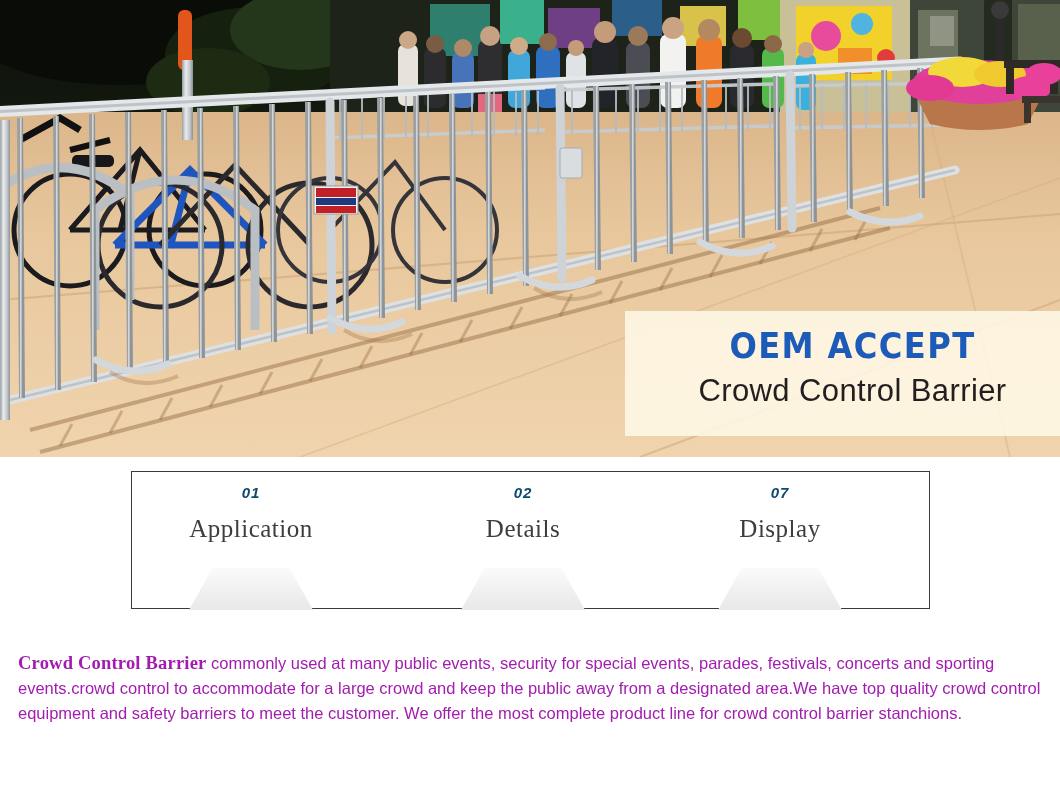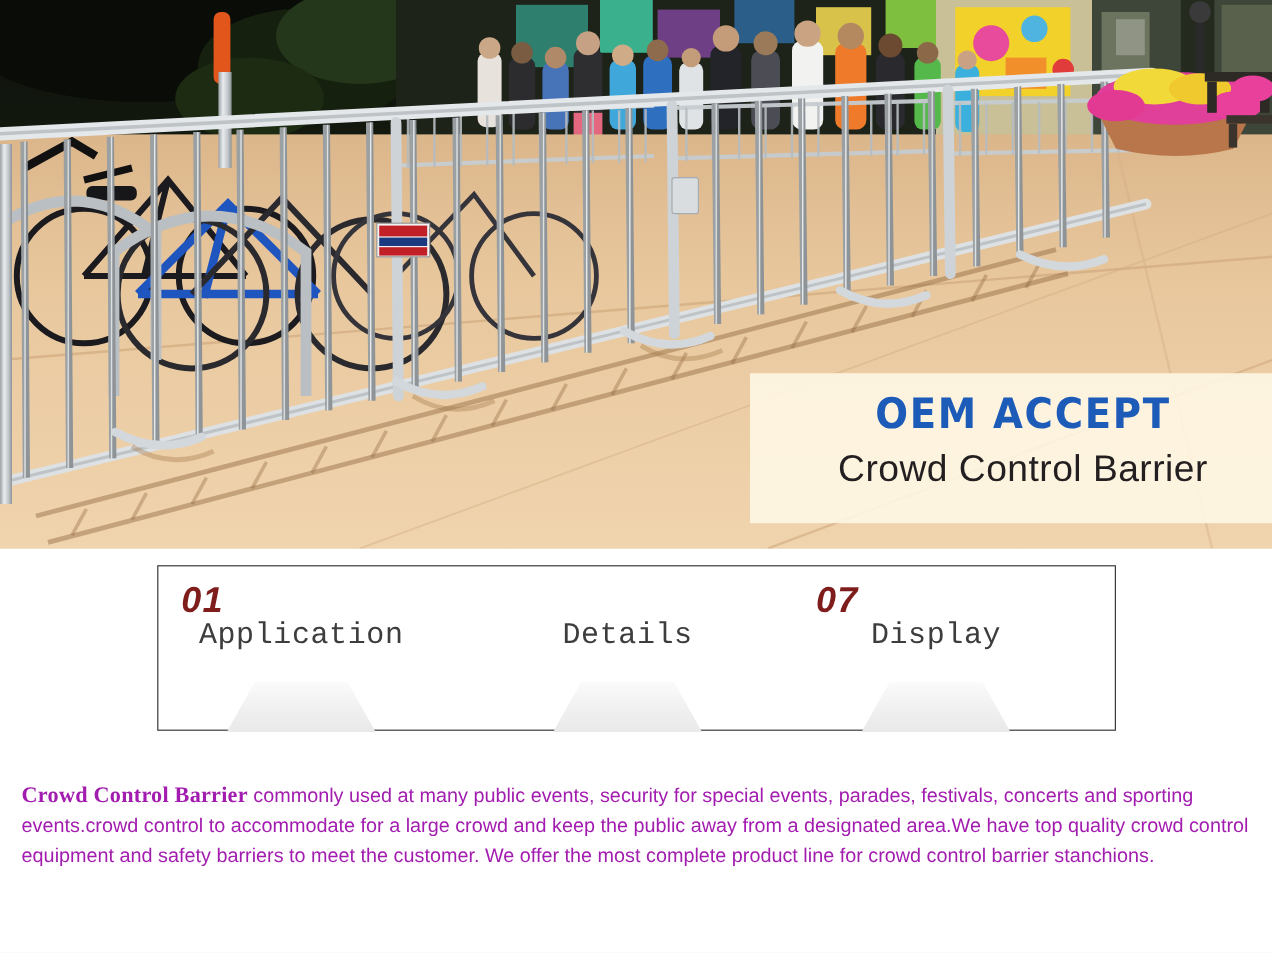--- a/index.html
+++ b/index.html
@@ -32,27 +32,27 @@
     font-weight:400;font-size:31px;letter-spacing:.4px;color:#231f20;
   }
 
   
   .tabbox{
     position:absolute;left:131px;top:471px;width:799px;height:138px;
     border:1px solid #3a3a3a;background:#ffffff;box-sizing:border-box;
   }
   .tab{position:absolute;top:0;width:200px;height:138px;}
   .tab-num{
-    position:absolute;left:0;top:12px;width:200px;
+    position:absolute;left:0;top:12px;width:200px;text-align:center;
     font-family:"Liberation Sans",sans-serif;font-style:italic;font-weight:700;
-    font-size:30px;color:#7f1d1d;letter-spacing:1px;
+    font-size:15px;color:#0c4a6e;letter-spacing:1px;
   }
   .tab-label{
     position:absolute;left:0;top:43px;width:200px;text-align:center;
-    font-family:Liberation Mono, monospace;font-weight:300;
+    font-family:Liberation Serif, serif;font-weight:300;
     font-size:25px;color:#3d3d3d;letter-spacing:.5px;
   }
   .tab-trap{
     position:absolute;left:38px;bottom:0;width:124px;height:42px;
     background:linear-gradient(180deg,#fbfbfb 0%,#efefef 60%,#e9e9e9 100%);
     clip-path:polygon(19% 0%,81% 0%,100% 100%,0% 100%);
   }
 
   
   .desc{
@@ -353,20 +353,21 @@
 
   <div class="tabbox">
 
     <div class="tab" style="left:19px;">
       <div class="tab-num">01</div>
       <div class="tab-label">Application</div>
       <div class="tab-trap"></div>
     </div>
 
     <div class="tab" style="left:291px;">
+      <div class="tab-num">02</div>
       <div class="tab-label">Details</div>
       <div class="tab-trap"></div>
     </div>
 
     <div class="tab" style="left:548px;">
       <div class="tab-num">07</div>
       <div class="tab-label">Display</div>
       <div class="tab-trap"></div>
     </div>
 

